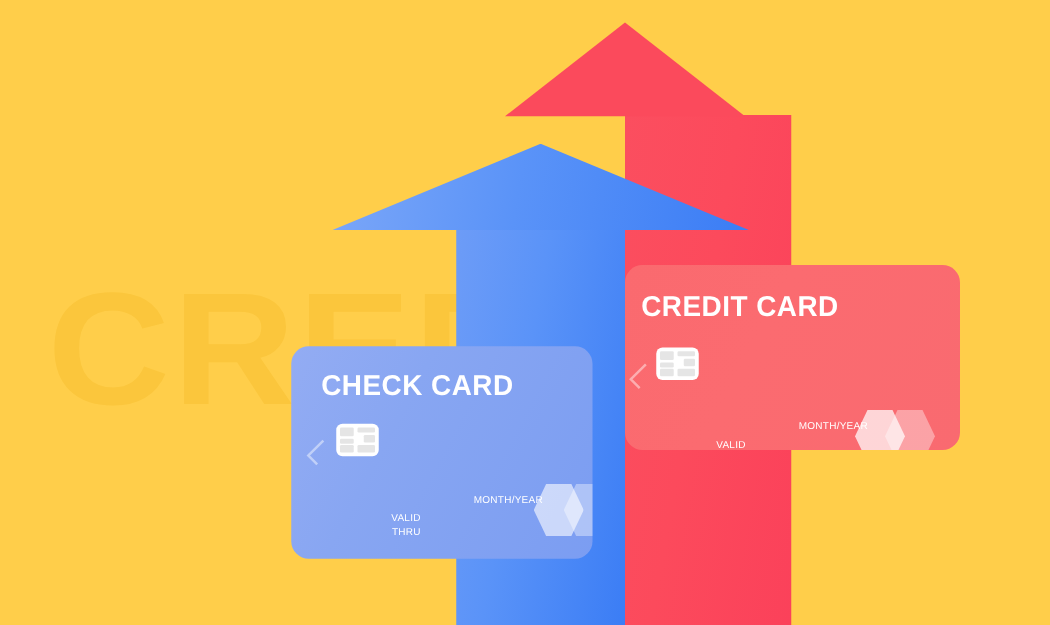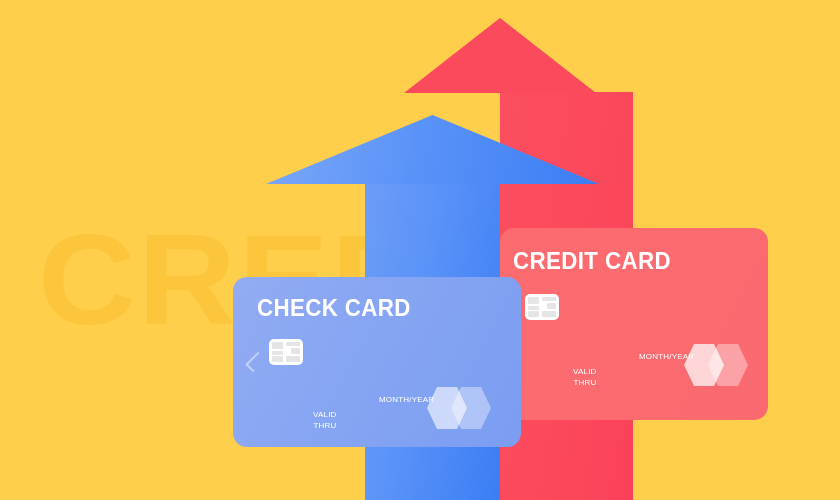--- a/index.html
+++ b/index.html
@@ -55,25 +55,25 @@
     left:-99px;top:0;width:333px;height:69px;border:0;
     background:linear-gradient(100deg,#7CA7F8 0%,#5A93F8 45%,#3B7DF5 100%);
     clip-path:polygon(50% 0%, 100% 100%, 0% 100%);
   }
 
   
   .card{
     position:absolute;border-radius:14px;overflow:hidden;
   }
   #card-credit{
-    left:500px;top:228px;width:268px;height:192px;
+    left:500px;top:212px;width:268px;height:148px;
     background:linear-gradient(118deg,#FA6A6F 0%,#FB6B70 40%,#F96A70 100%);
   }
   #card-check{
-    left:233px;top:277px;width:288px;height:170px;
+    left:233px;top:277px;width:241px;height:170px;
     background:linear-gradient(118deg,#93ACF3 0%,#88A6F2 35%,#7B9DF2 100%);
   }
 
   .card-title{
     position:absolute;
     color:#FFFFFF;
     font-weight:bold;
     font-size:23px;
     letter-spacing:0.4px;
     white-space:pre;

